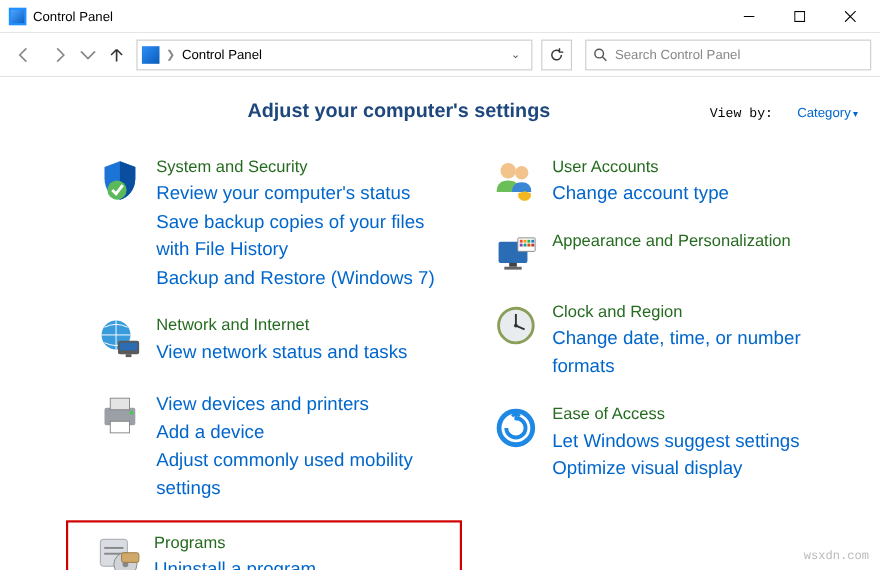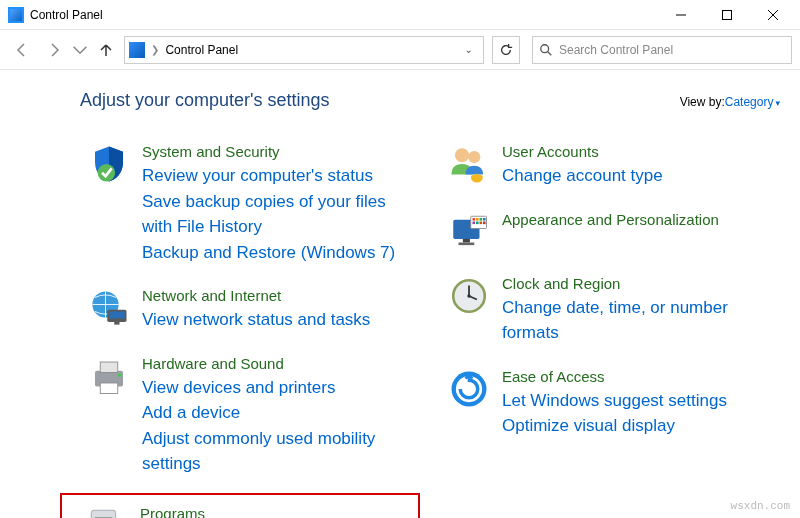--- a/index.html
+++ b/index.html
@@ -91,26 +91,27 @@
   .content {
     padding: 20px 20px 20px 80px;
   }
   .content-header {
     display: flex;
     align-items: baseline;
     margin-bottom: 26px;
   }
   .content-header h1 {
     font-size: 18px;
-    font-weight: 400;
+    font-weight: 700;
     color: #1e477d;
     margin: 0;
     flex: 1;
-  }
-  .viewby { color: #000; font-size: 12px; margin-right: 0; }
+    text-align: center;
+  }
+  .viewby { color: #000; font-size: 12px; margin-right: 22px; font-family: Liberation Mono, monospace; }
   .viewby-value { color: #0066cc; font-size: 12px; }
   .viewby-value .caret { font-size: 9px; margin-left: 2px; }
   .columns {
     display: flex;
     gap: 20px;
   }
   .col { flex: 1; }
   .category {
     display: flex;
     gap: 12px;
@@ -265,21 +266,20 @@
       <div class="category">
         <div class="cat-icon">
           <svg viewBox="0 0 48 48">
               <rect x="8" y="18" width="32" height="18" rx="2" fill="#9aa0a6"></rect>
               <rect x="14" y="8" width="20" height="12" fill="#e4e4e4" stroke="#888"></rect>
               <rect x="14" y="32" width="20" height="12" fill="#fff" stroke="#888"></rect>
               <circle cx="36" cy="23" r="2" fill="#49c94f"></circle>
             </svg>
         </div>
         <div class="cat-text">
-          <div class="cat-title">Hardware and Sound</div>
           <span class="cat-link">View devices and printers</span>
           <span class="cat-link">Add a device</span>
           <span class="cat-link">Adjust commonly used mobility settings</span>
         </div>
       </div>
 
       <div class="category highlighted">
         <div class="cat-icon">
           <svg viewBox="0 0 48 48">
               <rect x="6" y="6" width="28" height="28" rx="3" fill="#d9dde2" stroke="#a0a6ad"></rect>

